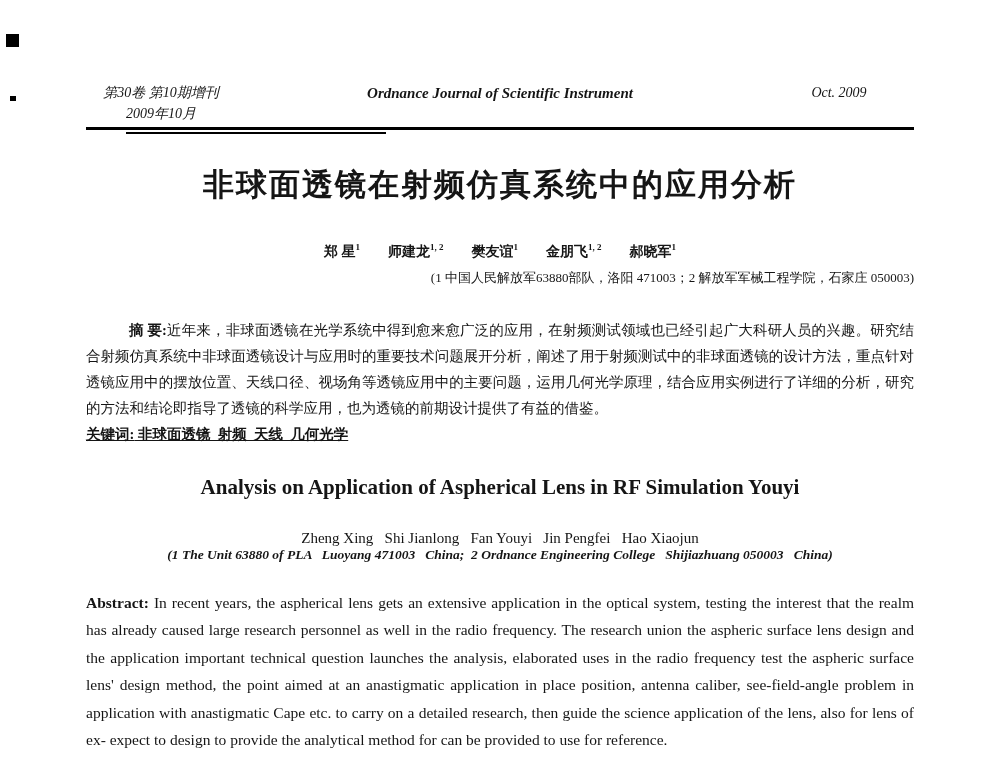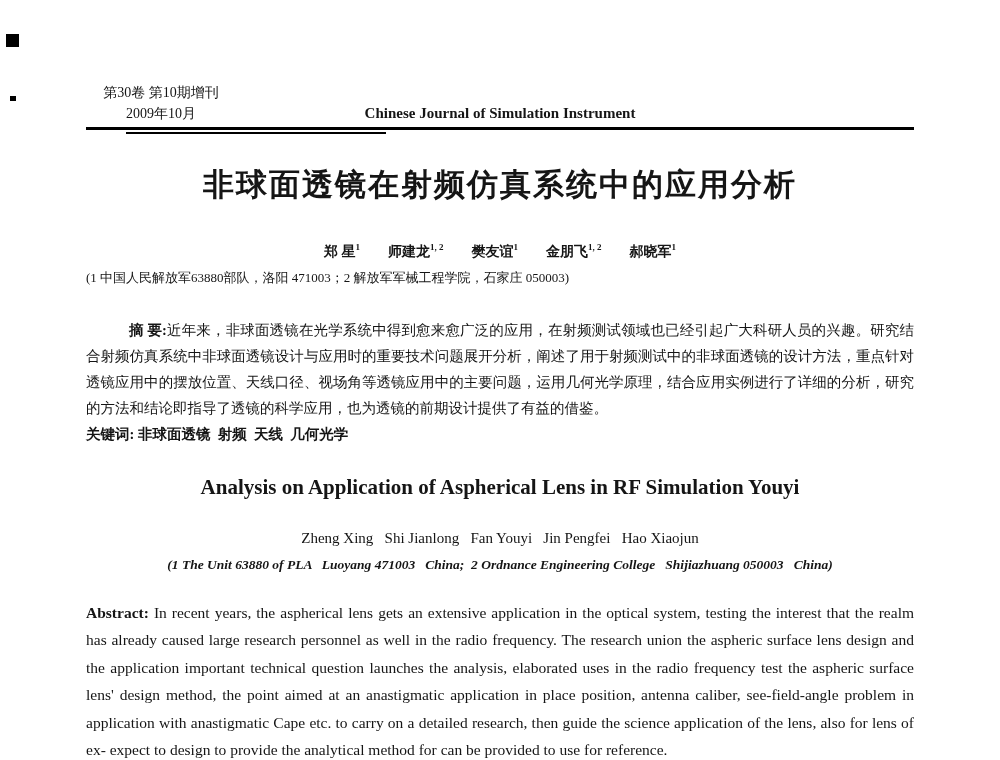--- a/index.html
+++ b/index.html
@@ -20,21 +20,21 @@
     position: absolute;
     background: #000;
   }
   .artifact-1 { left: 6px; top: 34px; width: 13px; height: 13px; }
   .artifact-2 { left: 10px; top: 96px; width: 6px; height: 5px; }
 
   
   .header {
     display: flex;
     justify-content: space-between;
-    align-items: flex-end;
+    font-style: italic;
   }
   .header-col {
     text-align: center;
     font-size: 14px;
     line-height: 21px;
   }
   .header-col.left, .header-col.right { min-width: 150px; }
   .journal-cn {
     font-size: 21px;
     font-weight: bold;
@@ -74,21 +74,21 @@
   .authors-cn {
     margin-top: 36px;
     text-align: center;
     font-size: 14px;
     font-weight: bold;
   }
   .authors-cn .author { margin: 7px 14px; }
   .authors-cn sup { font-size: 9px; }
   .affiliation-cn {
     margin-top: 8px;
-    text-align: left;
+    text-align: right;
     font-size: 13px;
   }
 
   
   .abstract-cn {
     margin-top: 30px;
     font-size: 14.5px;
     line-height: 26px;
     text-align: justify;
   }
@@ -108,21 +108,21 @@
     font-size: 21px;
     font-weight: bold;
   }
   .authors-en {
     margin-top: 30px;
     text-align: center;
     font-size: 15px;
     white-space: pre-wrap;
   }
   .affiliation-en {
-    margin-top: 10px;
+    margin-top: 0;
     text-align: center;
     font-size: 13.5px;
     font-style: italic;
     font-weight: bold;
     white-space: pre-wrap;
   }
   .abstract-en {
     margin-top: 26px;
     font-size: 15.5px;
     line-height: 27.5px;
@@ -137,36 +137,37 @@
 <div class="scan-artifact artifact-2"></div>
 
 <div class="page">
 
   <div class="header">
     <div class="header-col left">
       <div>第30卷 第10期增刊</div>
       <div>2009年10月</div>
     </div>
     <div class="header-col center">
-      <div class="journal-en">Chinese Journal of Simulation Instrument</div>
+      <div class="journal-en">Ordnance Journal of Scientific Instrument</div>
     </div>
     <div class="header-col right">
+      <div>Oct. 2009</div>
     </div>
   </div>
   <div class="header-rule"></div>
 
   <h1 class="title-cn" style="margin-bottom:0;">非球面透镜在射频仿真系统中的应用分析</h1>
 
   <div class="authors-cn"><span class="author">郑 星<sup>1</sup></span><span class="author">师建龙<sup>1, 2</sup></span><span class="author">樊友谊<sup>1</sup></span><span class="author">金朋飞<sup>1, 2</sup></span><span class="author">郝晓军<sup>1</sup></span></div>
 
   <div class="affiliation-cn">(1 中国人民解放军63880部队，洛阳 471003；2 解放军军械工程学院，石家庄 050003)</div>
 
   <p class="abstract-cn" style="margin-bottom:0;"><span class="label">摘 要:</span><span>近年来，非球面透镜在光学系统中得到愈来愈广泛的应用，在射频测试领域也已经引起广大科研人员的兴趣。研究结合射频仿真系统中非球面透镜设计与应用时的重要技术问题展开分析，阐述了用于射频测试中的非球面透镜的设计方法，重点针对透镜应用中的摆放位置、天线口径、视场角等透镜应用中的主要问题，运用几何光学原理，结合应用实例进行了详细的分析，研究的方法和结论即指导了透镜的科学应用，也为透镜的前期设计提供了有益的借鉴。</span></p>
 
-  <p class="keywords-cn" style="margin-top:0;"><span class="label">关键词:</span><span class="terms"> 非球面透镜  射频  天线  几何光学</span></p>
+  <p class="keywords-cn" style="margin-top:0;text-decoration:underline;"><span class="label">关键词:</span><span class="terms"> 非球面透镜  射频  天线  几何光学</span></p>
 
   <h2 class="title-en" style="margin-bottom:0;">Analysis on Application of Aspherical Lens in RF Simulation Youyi</h2>
 
   <div class="authors-en">Zheng Xing   Shi Jianlong   Fan Youyi   Jin Pengfei   Hao Xiaojun</div>
 
   <div class="affiliation-en">(1 The Unit 63880 of PLA   Luoyang 471003   China;  2 Ordnance Engineering College   Shijiazhuang 050003   China)</div>
 
   <p class="abstract-en"><span class="label">Abstract:</span><span> In recent years, the aspherical lens gets an extensive application in the optical system, testing the interest that the realm has already caused large research personnel as well in the radio frequency. The research union the aspheric surface lens design and the application important technical question launches the analysis, elaborated uses in the radio frequency test the aspheric surface lens' design method, the point aimed at an anastigmatic application in place position, antenna caliber, see-field-angle problem in application with anastigmatic Cape etc. to carry on a detailed research, then guide the science application of the lens, also for lens of ex- expect to design to provide the analytical method for can be provided to use for reference.</span></p>
 
 </div>

